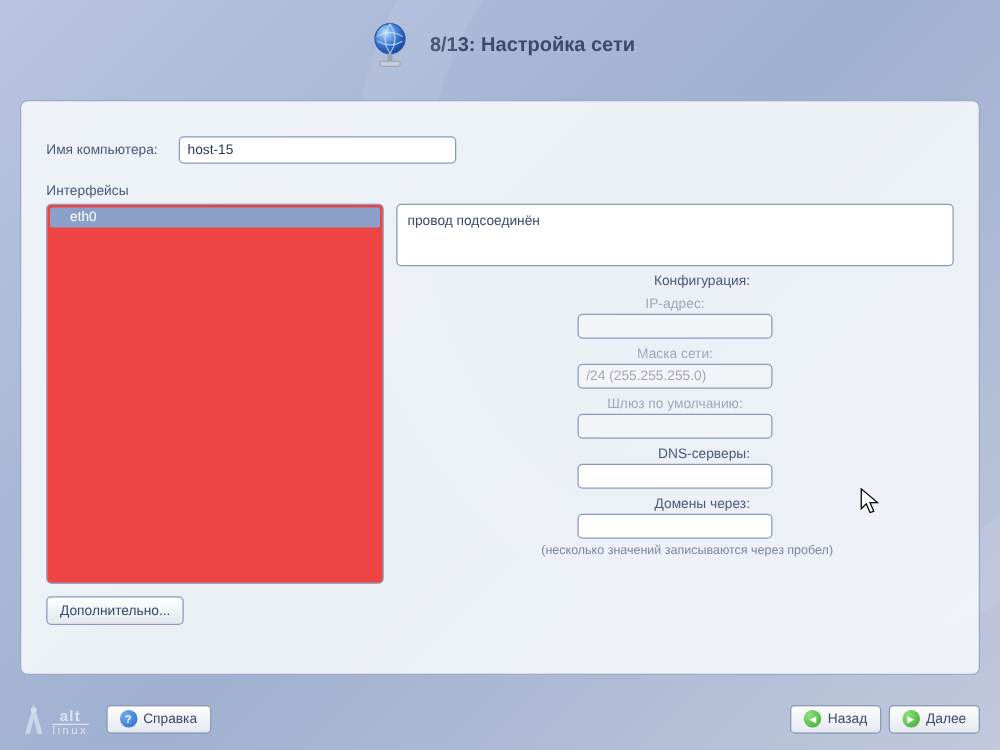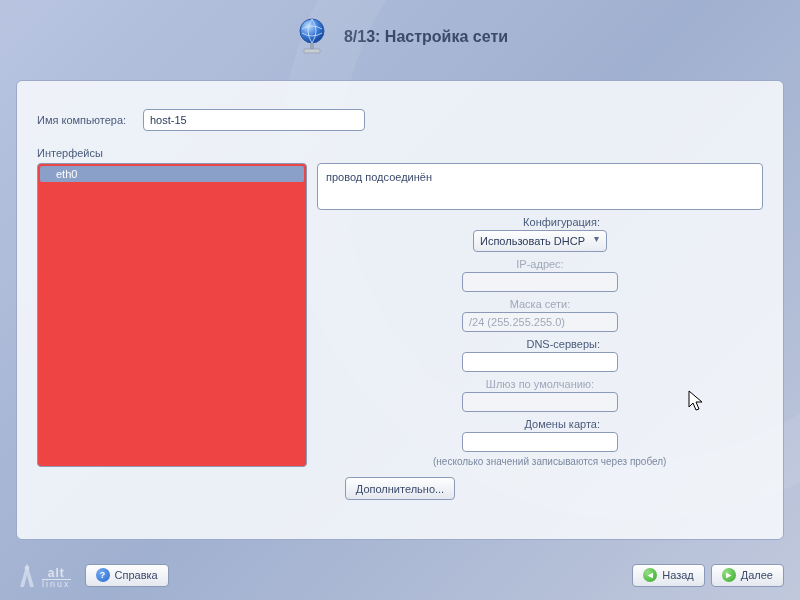--- a/index.html
+++ b/index.html
@@ -139,21 +139,21 @@
     pointer-events: none;
   }
   .hint {
     font-size: 10px;
     color: #7a88a0;
     margin-left: 116px;
     margin-top: -2px;
   }
   .more-row {
     display: flex;
-    justify-content: center;
+    justify-content: flex-start;
     margin-top: 10px;
   }
   .btn {
     display: inline-flex;
     align-items: center;
     gap: 5px;
     background: linear-gradient(#fefefe,#e4e8ef);
     border: 1px solid #8a9ab8;
     border-radius: 4px;
     padding: 3px 10px;
@@ -237,49 +237,44 @@
       <div class="item selected">eth0</div>
     </div>
 
     <div class="right-col">
       <div class="info-box">
         <div>провод подсоединён</div>
       </div>
 
       <div class="form-row">
         <label>Конфигурация:</label>
-        <div class="select-wrap">
-          <select>
-            <option>Использовать DHCP</option>
-          </select>
-        </div>
       </div>
 
       <div class="form-row">
         <label class="disabled">IP-адрес:</label>
         <input type="text" disabled="" value="" style="">
       </div>
 
       <div class="form-row">
         <label class="disabled">Маска сети:</label>
         <input type="text" disabled="" value="/24 (255.255.255.0)" style="">
       </div>
 
       <div class="form-row">
+        <label class="disabled">Шлюз по умолчанию:</label>
+        <input type="text" disabled="" value="" style="">
+      </div>
+
+      <div class="form-row">
         <label>DNS-серверы:</label>
         <input type="text" value="" style="">
       </div>
 
       <div class="form-row">
-        <label class="disabled">Шлюз по умолчанию:</label>
-        <input type="text" disabled="" value="" style="">
-      </div>
-
-      <div class="form-row">
-        <label>Домены карта:</label>
+        <label>Домены через:</label>
         <input type="text" value="" style="">
       </div>
 
       <div class="hint">(несколько значений записываются через пробел)</div>
     </div>
   </div>
 
   <div class="more-row">
     <button class="btn">
       <span>Дополнительно...</span>

